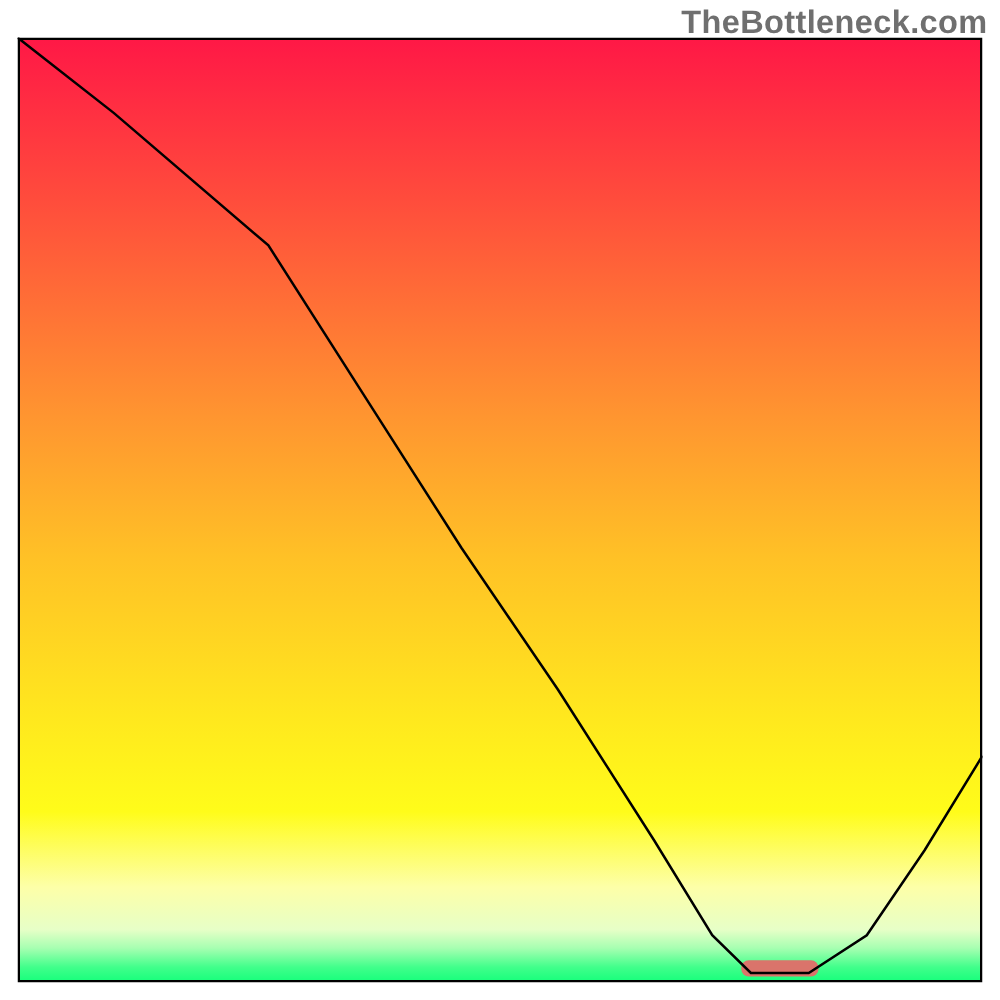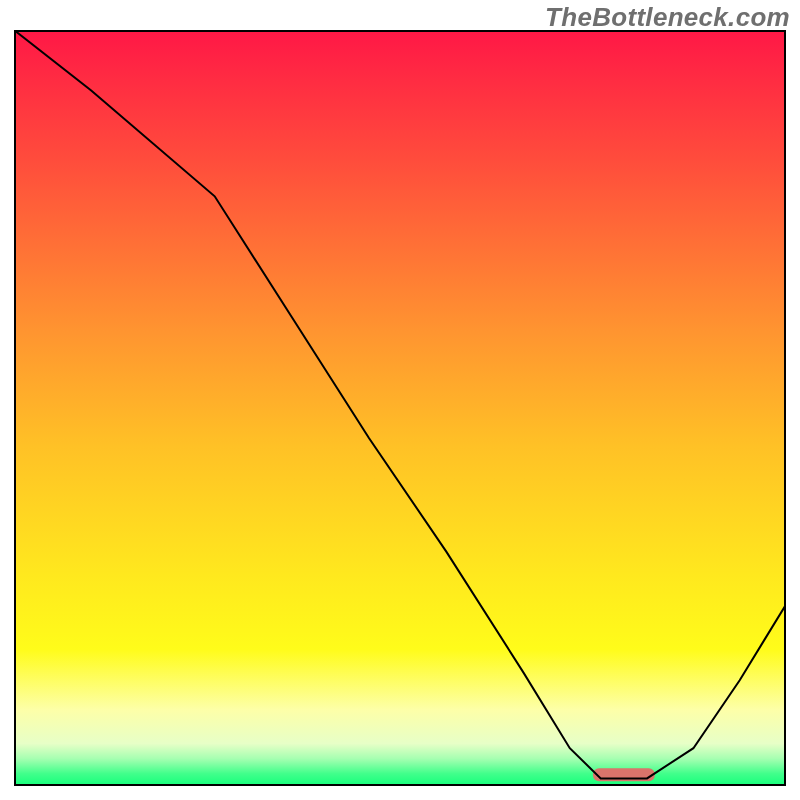--- a/index.html
+++ b/index.html
@@ -7,21 +7,20 @@
     padding: 0;
     width: 800px;
     height: 800px;
     background: #ffffff;
     font-family: Arial, Helvetica, sans-serif;
   }
   .chart-wrap {
     position: relative;
     width: 800px;
     height: 800px;
-    font-style: italic;
   }
   .watermark {
     position: absolute;
     top: 2px;
     right: 10px;
     font-size: 26px;
     font-weight: bold;
     color: #6f6f6f;
     letter-spacing: 0.3px;
     z-index: 5;

